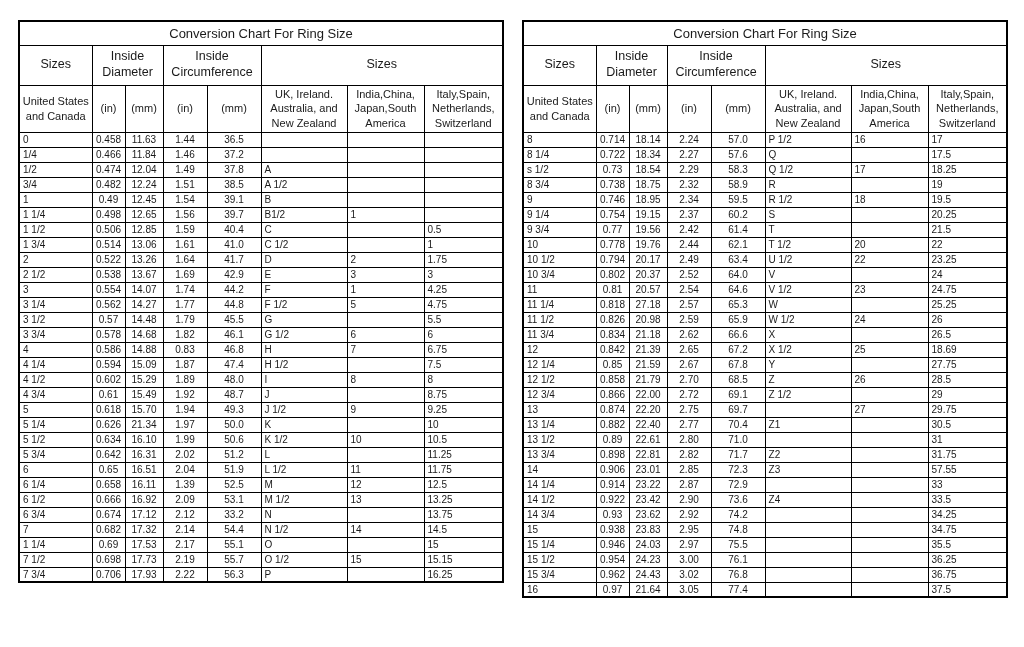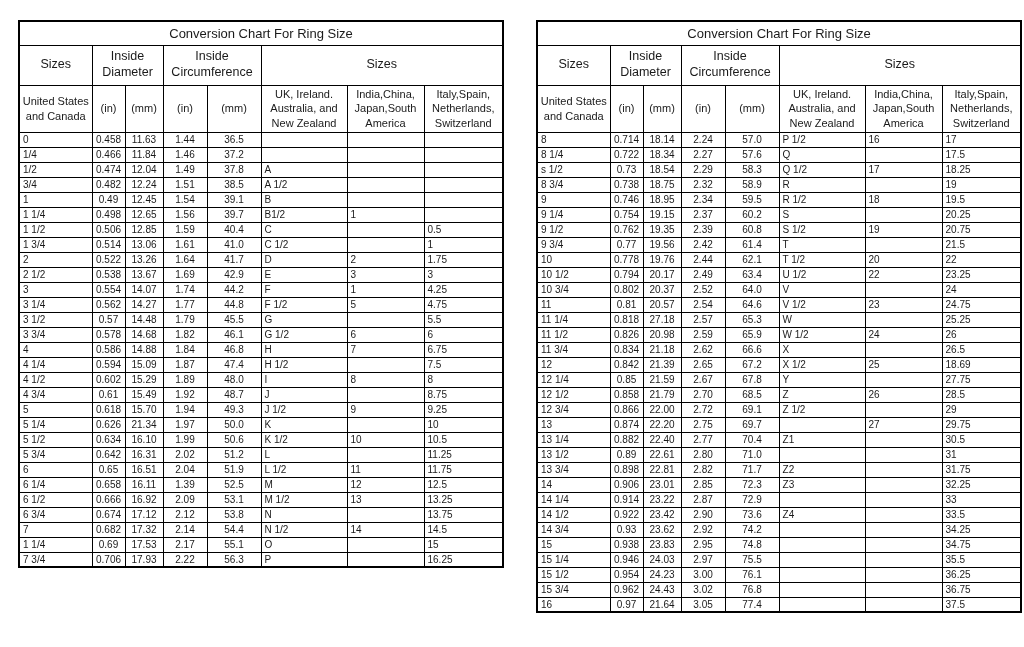--- a/index.html
+++ b/index.html
@@ -5,21 +5,21 @@
   * { box-sizing: border-box; }
   html, body {
     margin: 0; padding: 0;
     width: 1024px; height: 647px;
     background: #ffffff;
     color: #1a1a1a;
     font-family: "Liberation Sans", sans-serif;
   }
   .tables-wrap {
     display: flex;
-    gap: 32px;
+    gap: 18px;
     padding: 20px 18px;
     align-items: flex-start;
     border-radius: 17px;
   }
   table.ring-table {
     border-collapse: collapse;
     table-layout: fixed;
     width: 484px;
     border: 2px solid #000;
     background: #fff;
@@ -244,21 +244,21 @@
           <td class="c3">1.82</td>
           <td class="c4">46.1</td>
           <td class="c5">G 1/2</td>
           <td class="c6">6</td>
           <td class="c7">6</td>
         </tr>
         <tr>
           <td class="c0">4</td>
           <td class="c1">0.586</td>
           <td class="c2">14.88</td>
-          <td class="c3">1.84</td>
+          <td class="c3">0.83</td>
           <td class="c4">46.8</td>
           <td class="c5">H</td>
           <td class="c6">7</td>
           <td class="c7">6.75</td>
         </tr>
         <tr>
           <td class="c0">4 1/4</td>
           <td class="c1">0.594</td>
           <td class="c2">15.09</td>
           <td class="c3">1.87</td>
@@ -355,21 +355,21 @@
           <td class="c4">53.1</td>
           <td class="c5">M 1/2</td>
           <td class="c6">13</td>
           <td class="c7">13.25</td>
         </tr>
         <tr>
           <td class="c0">6 3/4</td>
           <td class="c1">0.674</td>
           <td class="c2">17.12</td>
           <td class="c3">2.12</td>
-          <td class="c4">53.8</td>
+          <td class="c4">33.2</td>
           <td class="c5">N</td>
           <td class="c6"></td>
           <td class="c7">13.75</td>
         </tr>
         <tr>
           <td class="c0">7</td>
           <td class="c1">0.682</td>
           <td class="c2">17.32</td>
           <td class="c3">2.14</td>
           <td class="c4">54.4</td>
@@ -379,20 +379,30 @@
         </tr>
         <tr>
           <td class="c0">1 1/4</td>
           <td class="c1">0.69</td>
           <td class="c2">17.53</td>
           <td class="c3">2.17</td>
           <td class="c4">55.1</td>
           <td class="c5">O</td>
           <td class="c6"></td>
           <td class="c7">15</td>
+        </tr>
+        <tr>
+          <td class="c0">7 1/2</td>
+          <td class="c1">0.698</td>
+          <td class="c2">17.73</td>
+          <td class="c3">2.19</td>
+          <td class="c4">55.7</td>
+          <td class="c5">O 1/2</td>
+          <td class="c6">15</td>
+          <td class="c7">15.15</td>
         </tr>
         <tr>
           <td class="c0">7 3/4</td>
           <td class="c1">0.706</td>
           <td class="c2">17.93</td>
           <td class="c3">2.22</td>
           <td class="c4">56.3</td>
           <td class="c5">P</td>
           <td class="c6"></td>
           <td class="c7">16.25</td>
@@ -487,30 +497,20 @@
           <td class="c0">9 1/4</td>
           <td class="c1">0.754</td>
           <td class="c2">19.15</td>
           <td class="c3">2.37</td>
           <td class="c4">60.2</td>
           <td class="c5">S</td>
           <td class="c6"></td>
           <td class="c7">20.25</td>
         </tr>
         <tr>
-          <td class="c0">9 1/2</td>
-          <td class="c1">0.762</td>
-          <td class="c2">19.35</td>
-          <td class="c3">2.39</td>
-          <td class="c4">60.8</td>
-          <td class="c5">S 1/2</td>
-          <td class="c6">19</td>
-          <td class="c7">20.75</td>
-        </tr>
-        <tr>
           <td class="c0">9 3/4</td>
           <td class="c1">0.77</td>
           <td class="c2">19.56</td>
           <td class="c3">2.42</td>
           <td class="c4">61.4</td>
           <td class="c5">T</td>
           <td class="c6"></td>
           <td class="c7">21.5</td>
         </tr>
         <tr>
@@ -664,21 +664,21 @@
           <td class="c7">31.75</td>
         </tr>
         <tr>
           <td class="c0">14</td>
           <td class="c1">0.906</td>
           <td class="c2">23.01</td>
           <td class="c3">2.85</td>
           <td class="c4">72.3</td>
           <td class="c5">Z3</td>
           <td class="c6"></td>
-          <td class="c7">32.25</td>
+          <td class="c7">57.55</td>
         </tr>
         <tr>
           <td class="c0">14 1/4</td>
           <td class="c1">0.914</td>
           <td class="c2">23.22</td>
           <td class="c3">2.87</td>
           <td class="c4">72.9</td>
           <td class="c5"></td>
           <td class="c6"></td>
           <td class="c7">33</td>

